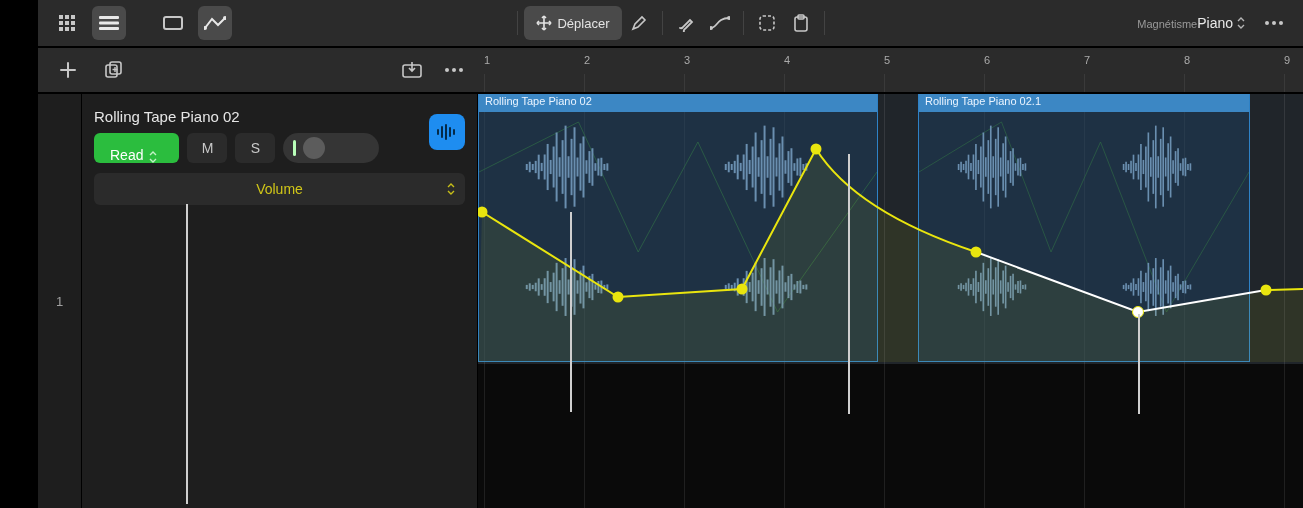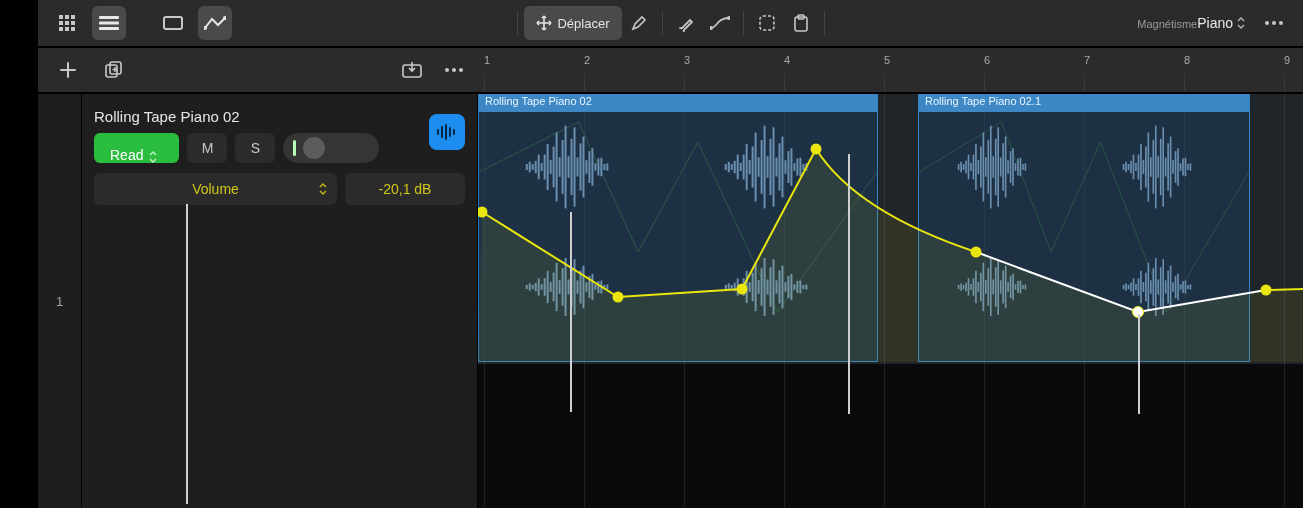--- a/index.html
+++ b/index.html
@@ -257,21 +257,20 @@
             <div class="pan-thumb"></div>
           </div>
         </div>
         <div class="row">
           <div class="dropdown">
             <span>Volume</span>
             <svg class="dd-caret" width="8" height="12" viewBox="0 0 8 12">
                 <path d="M1 4l3-3 3 3M1 8l3 3 3-3" fill="none" stroke="#c7be18" stroke-width="1.4"></path>
               </svg>
           </div>
-          <div class="value-box">-20,1 dB</div>
         </div>
       </div>
       <div class="audio-icon-box">
         <svg width="22" height="16" viewBox="0 0 22 16">
             <g stroke="#042a48" stroke-width="2" stroke-linecap="round">
               <line x1="2" y1="6" x2="2" y2="10"></line>
               <line x1="6" y1="3" x2="6" y2="13"></line>
               <line x1="10" y1="1" x2="10" y2="15"></line>
               <line x1="14" y1="4" x2="14" y2="12"></line>
               <line x1="18" y1="6" x2="18" y2="10"></line>

